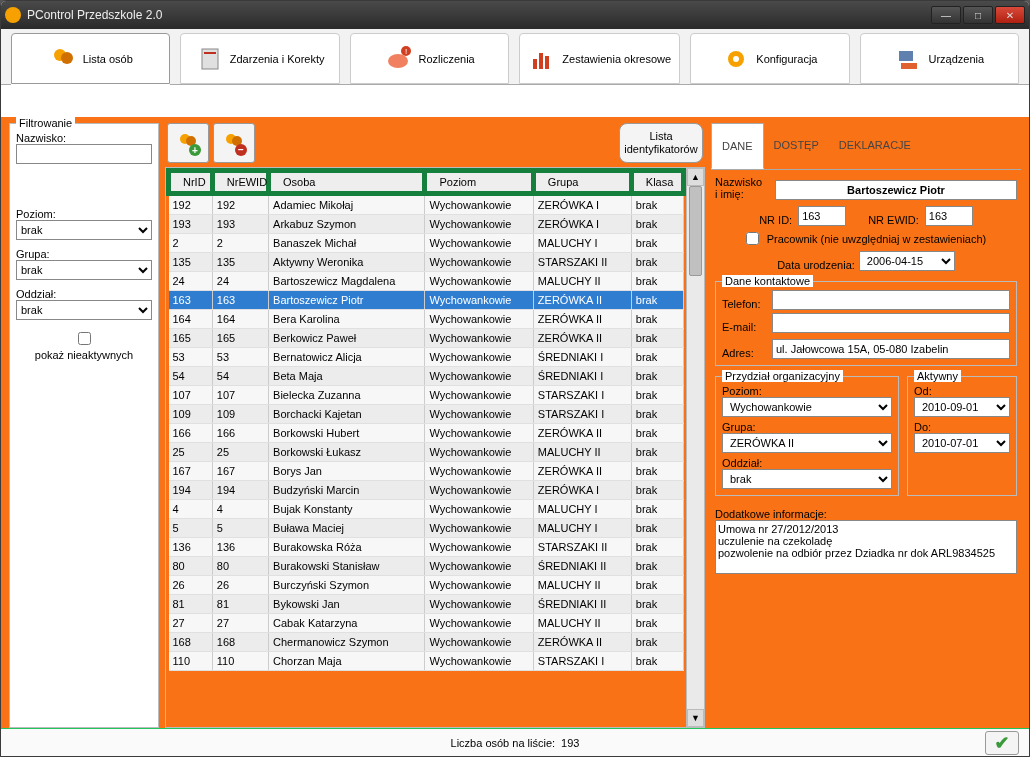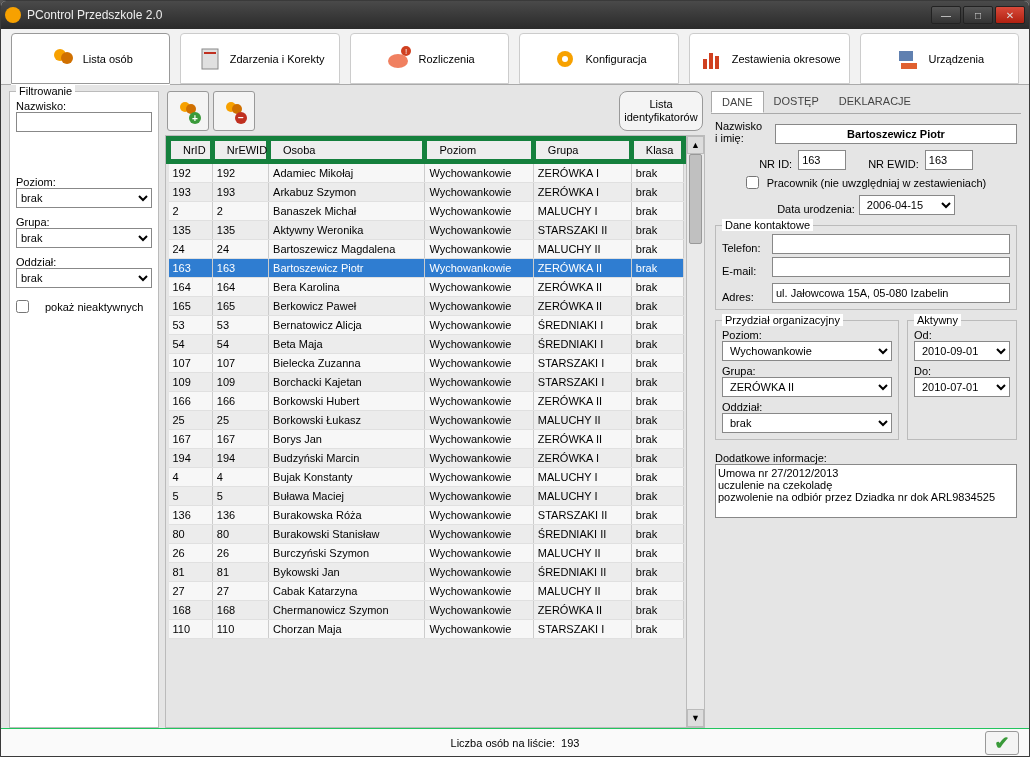--- a/index.html
+++ b/index.html
@@ -69,42 +69,43 @@
   white-space: nowrap;
 }
 .tbbtn.active { border-color:#999; background:#fff; box-shadow:0 1px 0 #fff; }
 .tbicon {
   width:28px;height:28px;display:flex;align-items:center;justify-content:center;
 }
 .content {
   flex:1;
   display:flex;
   flex-direction: column;
-  background:#e5e5e5;
+  background:#f97316;
+  margin-top:32px;
 }
 .main-row { flex:1; display:flex; overflow:hidden; padding: 6px 8px 0 8px; gap:6px;}
 .sidebar {
   width: 150px;
   border:1px solid #bbb;
   padding: 4px 6px;
   background:#fff;
   position:relative;
 }
 .lgnd {
   position:absolute; top:-7px; left:6px;
   background:#fff; padding:0 3px; font-size:11px;
 }
 .filt-label { margin-top: 4px; font-size:11px; }
 .filt-select, .filt-input {
   width:100%; border:1px solid #888; font-size:11px; height:20px;
   background:#fff;
 }
 .filt-input { padding: 1px 2px; }
 .filt-select { cursor:pointer; }
-.filt-chk { margin-top:12px; display:flex; align-items:center; gap:16px;font-size:11px;}
+.filt-chk { margin-top:12px; display:flex; align-items:center; gap:4px;font-size:11px;flex-direction:column;}
 .center {
   flex:1;display:flex;flex-direction:column;overflow:hidden;
 }
 .center-top {
   display:flex; justify-content:space-between; align-items:flex-start;
   padding: 0 2px 4px 2px;
 }
 .iconbtns { display:flex; gap:4px;}
 .iconbtn {
   width:42px;height:40px;border:1px solid #999;background:#f4f4f4;
@@ -139,21 +140,21 @@
 }
 .vscroll .track {position:absolute;top:18px;bottom:18px;left:0;right:0;background:#eaeaea;}
 .vscroll .thumb {position:absolute;top:0;left:2px;right:2px;height:90px;background:#c0c0c0;border:1px solid #999;border-radius:2px;}
 .vscroll .arw {position:absolute;left:0;right:0;height:18px;display:flex;align-items:center;justify-content:center;font-size:9px;background:#ddd;border:1px solid #bbb;}
 .vscroll .arw.up{top:0;} .vscroll .arw.dn{bottom:0;}
 .details {
   width:310px;display:flex;flex-direction:column;
 }
 .tabs { display:flex;border-bottom:1px solid #aaa;}
 .tab {
-  padding:4px 10px;font-size:11px;cursor:pointer;color:#444;
+  padding:16px 10px;font-size:11px;cursor:pointer;color:#444;
 }
 .tab.active { border:1px solid #aaa;border-bottom:1px solid #fff;background:#fff; }
 .form { padding:6px 4px;font-size:11px;flex:1;display:flex;flex-direction:column;gap:6px;}
 .frow { display:flex;align-items:flex-end;gap:4px;}
 .frow label { white-space:nowrap; }
 .finput { border:1px solid #888;height:20px;font-size:11px;padding:1px 3px;background:#fff;}
 .group {
   border:1px solid #bbb;padding:8px 6px 6px 6px;position:relative;margin-top:4px;
 }
 .group .gl { position:absolute;top:-7px;left:6px;background:#fff;padding:0 3px;font-size:11px;}
@@ -213,35 +214,35 @@
             <ellipse cx="14" cy="16" rx="10" ry="7" fill="#f08060"></ellipse>
             <circle cx="22" cy="6" r="5" fill="#d04020"></circle>
             <text x="22" y="9" text-anchor="middle" fill="#fff" font-size="8">!</text>
           </svg>
         </span>
         <span>Rozliczenia</span>
       </div>
       <div class="tbbtn">
         <span class="tbicon">
           <svg width="28" height="28">
-            <circle cx="14" cy="14" r="8" fill="#f7a100"></circle>
-            <circle cx="14" cy="14" r="3" fill="#fff"></circle>
-          </svg>
-        </span>
-        <span>Konfiguracja</span>
-      </div>
-      <div class="tbbtn">
-        <span class="tbicon">
-          <svg width="28" height="28">
             <rect x="5" y="14" width="4" height="10" fill="#d04020"></rect>
             <rect x="11" y="8" width="4" height="16" fill="#d04020"></rect>
             <rect x="17" y="11" width="4" height="13" fill="#d04020"></rect>
           </svg>
         </span>
         <span>Zestawienia okresowe</span>
+      </div>
+      <div class="tbbtn">
+        <span class="tbicon">
+          <svg width="28" height="28">
+            <circle cx="14" cy="14" r="8" fill="#f7a100"></circle>
+            <circle cx="14" cy="14" r="3" fill="#fff"></circle>
+          </svg>
+        </span>
+        <span>Konfiguracja</span>
       </div>
       <div class="tbbtn">
         <span class="tbicon">
           <svg width="28" height="28">
             <rect x="5" y="6" width="14" height="10" fill="#6080b0"></rect>
             <rect x="7" y="18" width="16" height="6" fill="#e06030"></rect>
           </svg>
         </span>
         <span>Urządzenia</span>
       </div>

